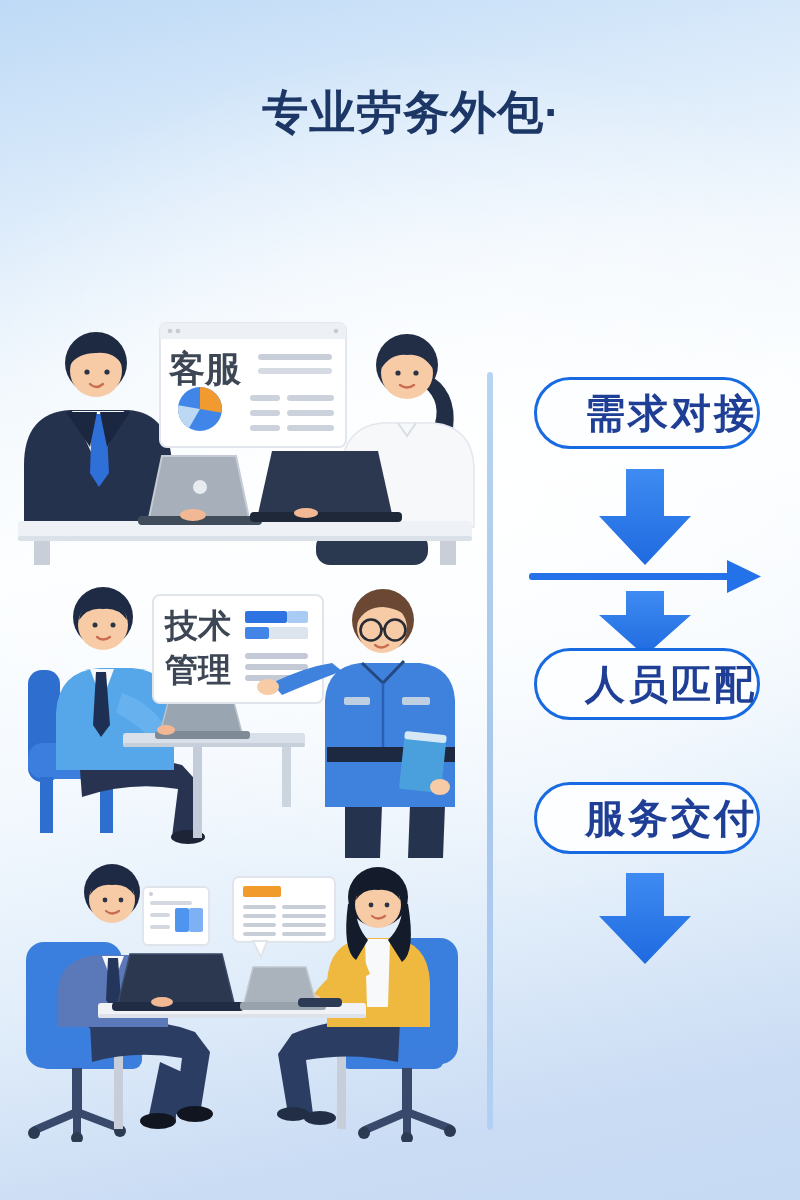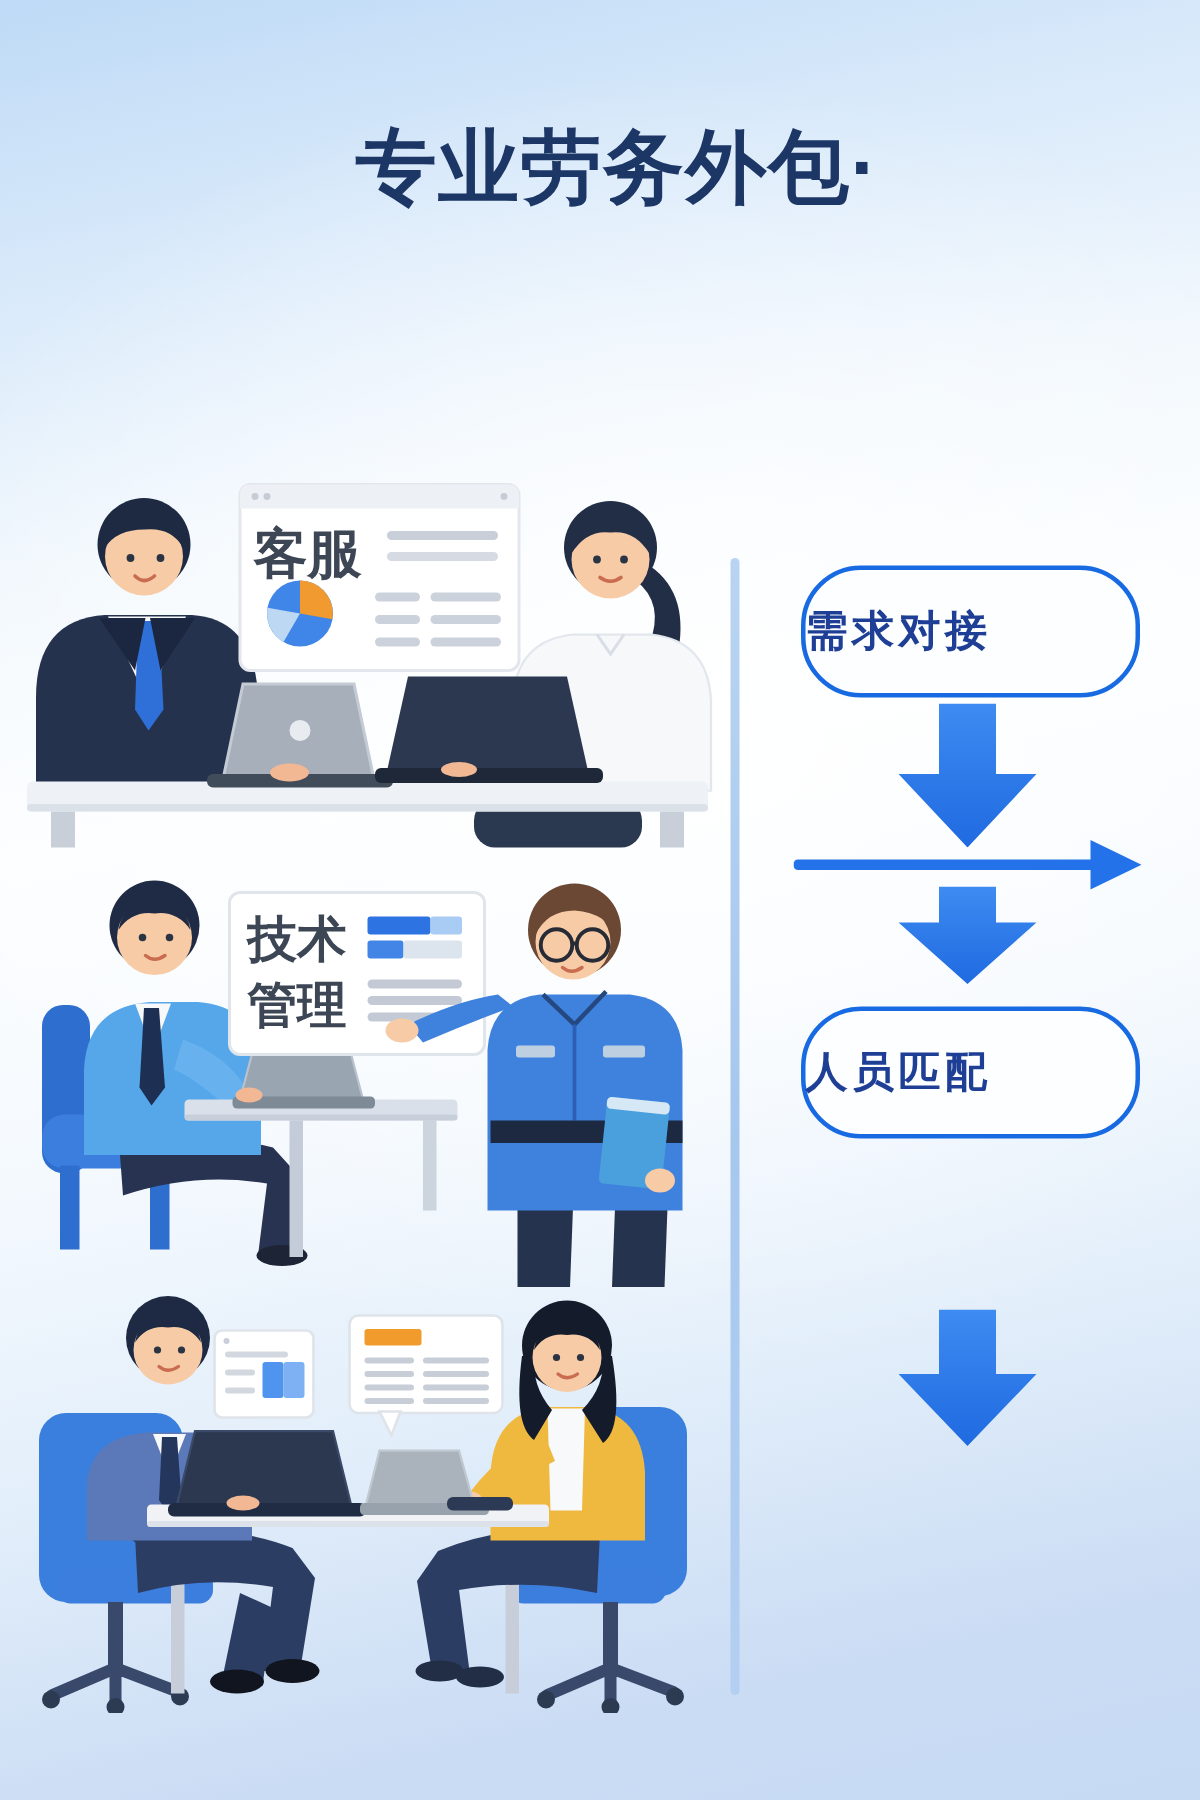--- a/index.html
+++ b/index.html
@@ -4,29 +4,29 @@
 <style>
   html,body{margin:0;padding:0;}
   body{font-family:"Liberation Sans","DejaVu Sans",sans-serif;}
   .poster{
     position:relative;width:800px;height:1200px;overflow:hidden;
     background:
       radial-gradient(95% 50% at 56% 40%, rgba(255,255,255,.92), rgba(255,255,255,0) 72%),
       linear-gradient(168deg,#bedaf6 0%,#d8e9fa 14%,#f0f7fd 28%,#fcfeff 42%,#f4f9fe 58%,#e2eefa 74%,#cadcf4 90%,#c6daf3 100%);
   }
   .title-wrap{position:absolute;top:66px;left:0;width:800px;text-align:center;}
-  .title-line{font-size:54px;line-height:92px;font-weight:800;color:#1c3766;letter-spacing:1px;margin-left:23px;}
+  .title-line{font-size:46px;line-height:92px;font-weight:800;color:#1c3766;letter-spacing:1px;margin-left:23px;}
   .scene{position:absolute;}
   .divider{position:absolute;left:487px;top:372px;width:6px;height:758px;border-radius:3px;
     background:linear-gradient(180deg,#b9d4f2 0%,#a6c7ee 50%,#b3cff1 100%);}
   .flow-pill{
-    position:absolute;left:534px;width:226px;height:88px;box-sizing:border-box;
+    position:absolute;left:534px;width:226px;height:72px;box-sizing:border-box;
     background:#fdfeff;border:3.5px solid #176ae2;border-radius:40px;
-    display:flex;align-items:center;justify-content:flex-start;
-    color:#1e3f95;font-size:28px;font-weight:700;letter-spacing:3px;white-space:nowrap;
+    display:flex;align-items:center;justify-content:flex-end;
+    color:#1e3f95;font-size:40px;font-weight:700;letter-spacing:3px;white-space:nowrap;
   }
   .flow-arrow{position:absolute;}
   svg text{font-family:"Liberation Sans","DejaVu Sans",sans-serif;}
   .card-cjk{fill:#3d4654;font-weight:600;}
 </style>
 </head>
 <body>
 
 <div class="poster">
 
@@ -320,24 +320,27 @@
   <svg class="flow-arrow" style="left:599px;top:591px" width="92" height="65" viewBox="0 0 92 65">
     <defs>
       <linearGradient id="ab2" x1="0" y1="0" x2="0" y2="1">
         <stop offset="0" stop-color="#3e8bf2"></stop>
           <stop offset="1" stop-color="#1f6ae0"></stop>
       </linearGradient>
     </defs>
     <polygon points="27,0 65,0 65,24 92,24 46,65 0,24 27,24" fill="url(#ab2)"></polygon>
   </svg>
 
-  <div class="flow-pill" style="top:671px">
+  <div class="flow-pill" style="top:648px">
     <span>人员匹配</span>
   </div>
 
+  <div class="flow-pill" style="top:782px">
+    <span>服务交付</span>
+  </div>
 
   <svg class="flow-arrow" style="left:599px;top:873px" width="92" height="91" viewBox="0 0 92 91">
     <defs>
       <linearGradient id="ab3" x1="0" y1="0" x2="0" y2="1">
         <stop offset="0" stop-color="#3e8bf2"></stop>
           <stop offset="1" stop-color="#1f6ae0"></stop>
       </linearGradient>
     </defs>
     <polygon points="27,0 65,0 65,43 92,43 46,91 0,43 27,43" fill="url(#ab3)"></polygon>
   </svg>

